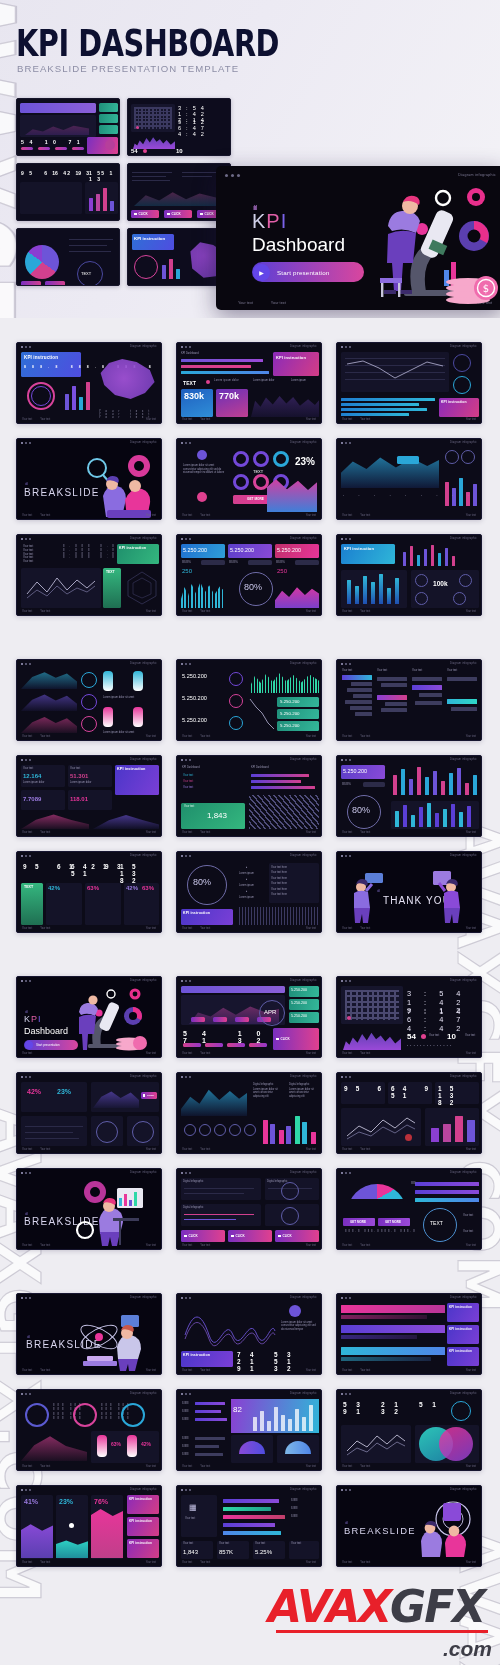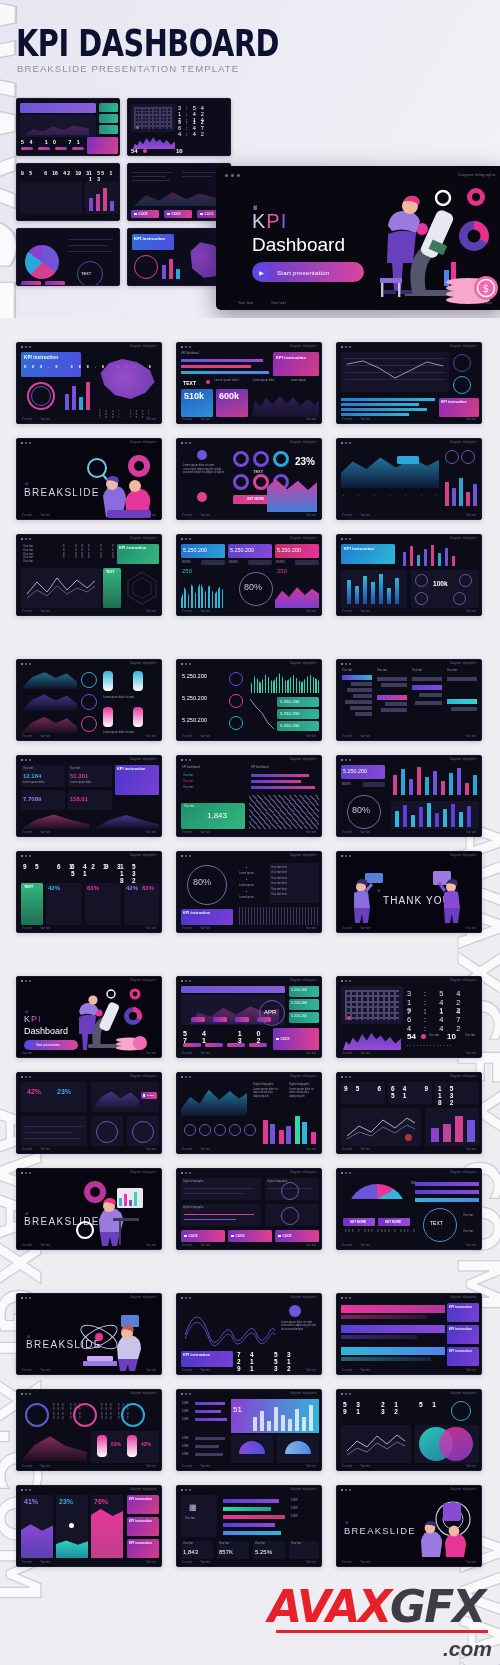--- a/index.html
+++ b/index.html
@@ -383,23 +383,23 @@
           <div class="bar" style="left:0;top:13px;width:70px;height:3px;background:linear-gradient(90deg,#d2408e,#e0408f);"></div>
           <div class="bar" style="left:0;top:19px;width:88px;height:3px;background:linear-gradient(90deg,#2aa7d8,#4f86e8);"></div>
           <div class="kpi-badge pink" style="position:absolute;left:92px;top:0;width:46px;height:24px;"></div>
           <div class="ttl" style="position:absolute;left:95px;top:3px;font-size:4px;">KPI instruction</div>
           <div class="ttl" style="position:absolute;left:2px;top:28px;font-size:5px;">TEXT</div>
           <div class="dot" style="left:25px;top:28px;width:4px;height:4px;background:#e0408f;"></div>
           <div class="mini" style="position:absolute;left:33px;top:27px;letter-spacing:.2px;">Lorem ipsum dolor</div>
           <div class="mini" style="position:absolute;left:72px;top:27px;">Lorem ipsum dolor</div>
           <div class="mini" style="position:absolute;left:110px;top:27px;">Lorem ipsum</div>
           <div class="pn" style="left:0;top:37px;width:32px;height:28px;background:linear-gradient(160deg,#1f5fc0,#2f8fd8);"></div>
-          <div class="big" style="position:absolute;left:3px;top:39px;">510k</div>
+          <div class="big" style="position:absolute;left:3px;top:39px;">830k</div>
           <div class="pn" style="left:35px;top:37px;width:32px;height:28px;background:linear-gradient(160deg,#6a2fb8,#c03f92);"></div>
-          <div class="big" style="position:absolute;left:38px;top:39px;">600k</div>
+          <div class="big" style="position:absolute;left:38px;top:39px;">770k</div>
           <div style="position:absolute;left:70px;top:38px;width:68px;height:27px;background:linear-gradient(180deg,#7b4ad066,#3b2a8033);
             clip-path:polygon(0 100%,6% 40%,14% 62%,22% 28%,32% 54%,42% 22%,52% 50%,62% 26%,72% 58%,84% 34%,94% 56%,100% 38%,100% 100%);"></div>
         </div>
         <div class="slide-foot">
             <span>Your text</span>
             <span>Your text</span>
           </div>
         <div class="slide-foot-r">Your text</div>
       </div>
 
@@ -1257,21 +1257,21 @@
       <div class="slide">
         <div class="slide-tag">Diagram infographic</div>
         <div class="body">
           <div class="mini" style="position:absolute;left:1px;top:3px;">8.888</div>
           <div class="bar" style="left:14px;top:3px;width:30px;height:3px;background:linear-gradient(90deg,#5b3fd6,#8a4ad8);"></div>
           <div class="mini" style="position:absolute;left:1px;top:11px;">8.888</div>
           <div class="bar" style="left:14px;top:11px;width:26px;height:3px;background:linear-gradient(90deg,#5b3fd6,#8a4ad8);"></div>
           <div class="mini" style="position:absolute;left:1px;top:19px;">8.888</div>
           <div class="bar" style="left:14px;top:19px;width:32px;height:3px;background:linear-gradient(90deg,#5b3fd6,#8a4ad8);"></div>
           <div style="position:absolute;left:50px;top:0;width:88px;height:34px;background:linear-gradient(100deg,#8a3fd2,#2fb6d8);"></div>
-          <div style="position:absolute;left:52px;top:6px;font-size:8px;color:#fff;font-weight:300;">51</div>
+          <div style="position:absolute;left:52px;top:6px;font-size:8px;color:#fff;font-weight:300;">82</div>
           <div class="bar" style="left:72px;top:18px;width:4px;height:14px;background:#fff;opacity:.75;"></div>
           <div class="bar" style="left:79px;top:12px;width:4px;height:20px;background:#fff;opacity:.75;"></div>
           <div class="bar" style="left:86px;top:22px;width:4px;height:10px;background:#fff;opacity:.75;"></div>
           <div class="bar" style="left:93px;top:8px;width:4px;height:24px;background:#fff;opacity:.75;"></div>
           <div class="bar" style="left:100px;top:16px;width:4px;height:16px;background:#fff;opacity:.75;"></div>
           <div class="bar" style="left:107px;top:20px;width:4px;height:12px;background:#fff;opacity:.75;"></div>
           <div class="bar" style="left:114px;top:10px;width:4px;height:22px;background:#fff;opacity:.75;"></div>
           <div class="bar" style="left:121px;top:18px;width:4px;height:14px;background:#fff;opacity:.75;"></div>
           <div class="bar" style="left:128px;top:6px;width:4px;height:26px;background:#fff;opacity:.75;"></div>
           <div class="mini" style="position:absolute;left:1px;top:38px;">8.888</div>

